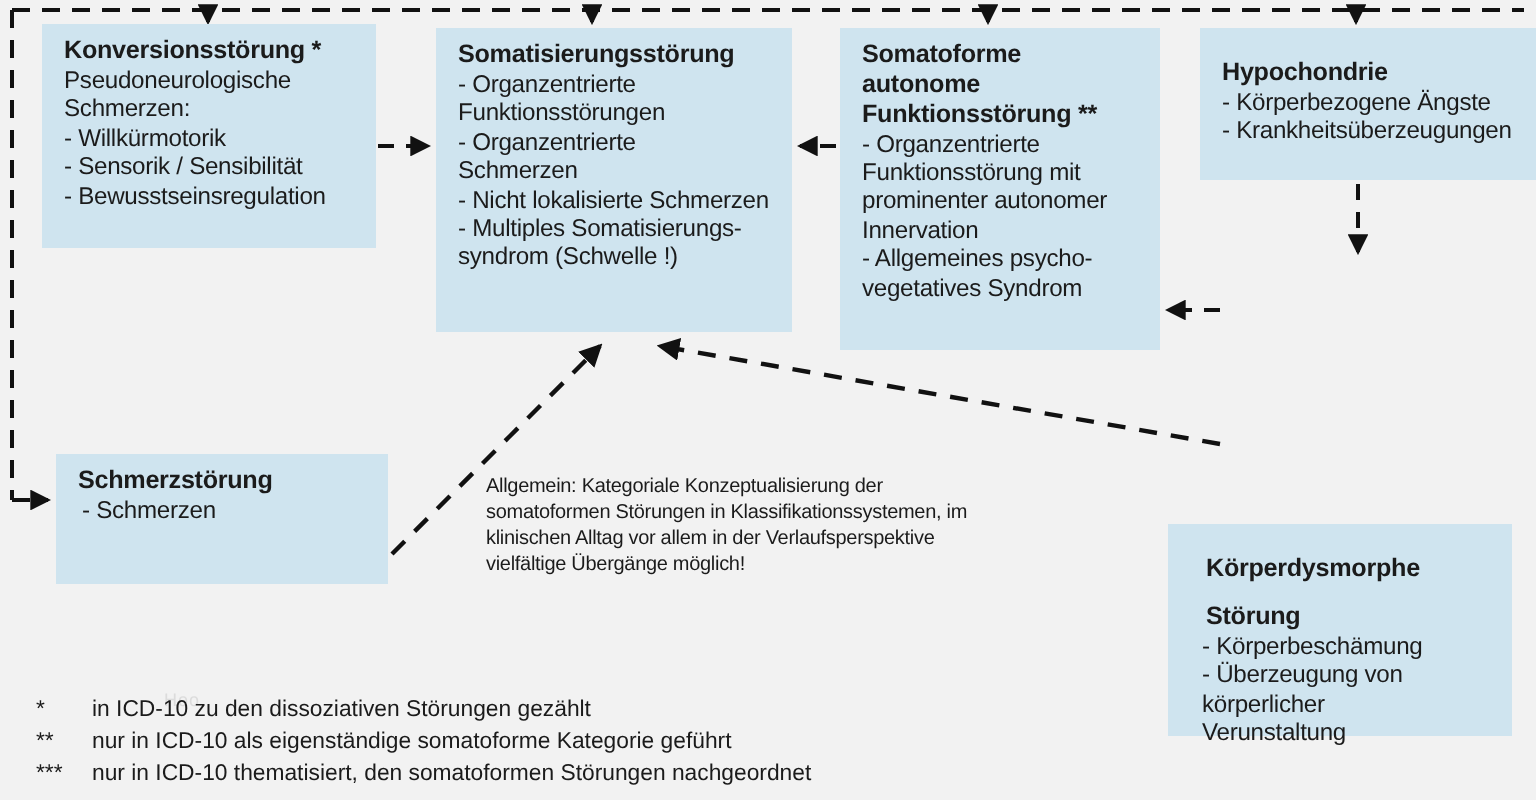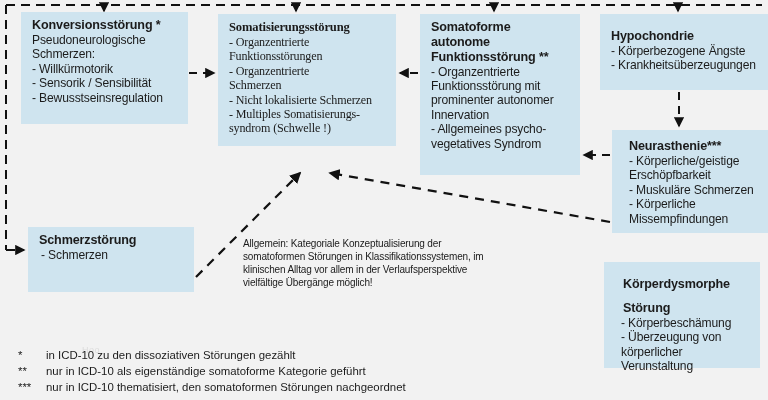--- a/index.html
+++ b/index.html
@@ -36,25 +36,25 @@
   }
   .box p.sub{
     margin:0;
     font-size:12.1px;
     letter-spacing:-0.15px;
   }
   .box.pad-more li{padding-left:11px;text-indent:-11px;}
 
   
   #box-konversion{left:21px;top:12px;width:167px;height:112px;}
-  #box-somatisierung{left:218px;top:14px;width:178px;height:132px;font-family:Liberation Serif, serif;}
+  #box-somatisierung{left:218px;top:14px;width:178px;height:152px;}
   #box-somatoforme{left:420px;top:14px;width:160px;height:161px;}
   #box-hypochondrie{left:600px;top:14px;width:168px;height:76px;}
   #box-neurasthenie{left:612px;top:130px;width:156px;height:103px;}
-  #box-koerperdysmorph{left:604px;top:262px;width:156px;height:106px;}
+  #box-koerperdysmorph{left:584px;top:262px;width:172px;height:106px;}
   #box-schmerz{left:28px;top:227px;width:166px;height:65px;}
 
   #box-schmerz h3{}
   #box-hypochondrie h3{margin-top:9px;}
   #box-koerperdysmorph h3{margin-top:9px;padding-left:8px;}
   #box-neurasthenie h3{margin-top:3px;padding-left:6px;}
   #box-neurasthenie li,#box-koerperdysmorph li{padding-left:9px;text-indent:-9px;margin-left:6px;}
   #box-schmerz li{margin-left:2px;}
   #box-somatoforme h3{line-height:1.18;}
   #box-somatoforme li{padding-left:12px;text-indent:-12px;}
@@ -159,30 +159,20 @@
   </div>
 
   <div class="box" id="box-hypochondrie">
     <h3>Hypochondrie</h3>
     <ul>
       <li>- Körperbezogene Ängste</li>
       <li>- Krankheitsüberzeugungen</li>
     </ul>
   </div>
 
-  <div class="box" id="box-neurasthenie">
-    <h3>Neurasthenie***</h3>
-    <ul>
-      <li>- Körperliche/geistige</li>
-      <li>  Erschöpfbarkeit</li>
-      <li>- Muskuläre Schmerzen</li>
-      <li>- Körperliche</li>
-      <li>  Missempfindungen</li>
-    </ul>
-  </div>
 
   <div class="box" id="box-koerperdysmorph">
     <h3>Körperdysmorphe</h3>
     <h3>Störung</h3>
     <ul>
       <li>- Körperbeschämung</li>
       <li>- Überzeugung von</li>
       <li>  körperlicher</li>
       <li>  Verunstaltung</li>
     </ul>

